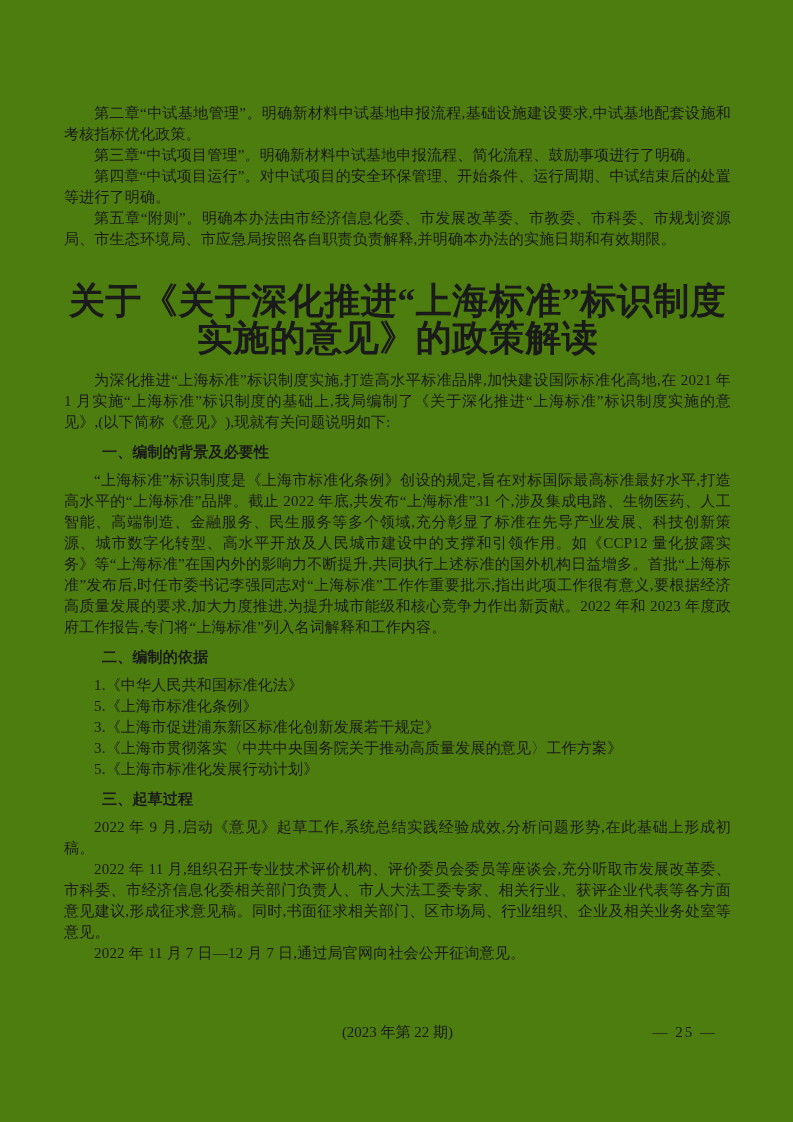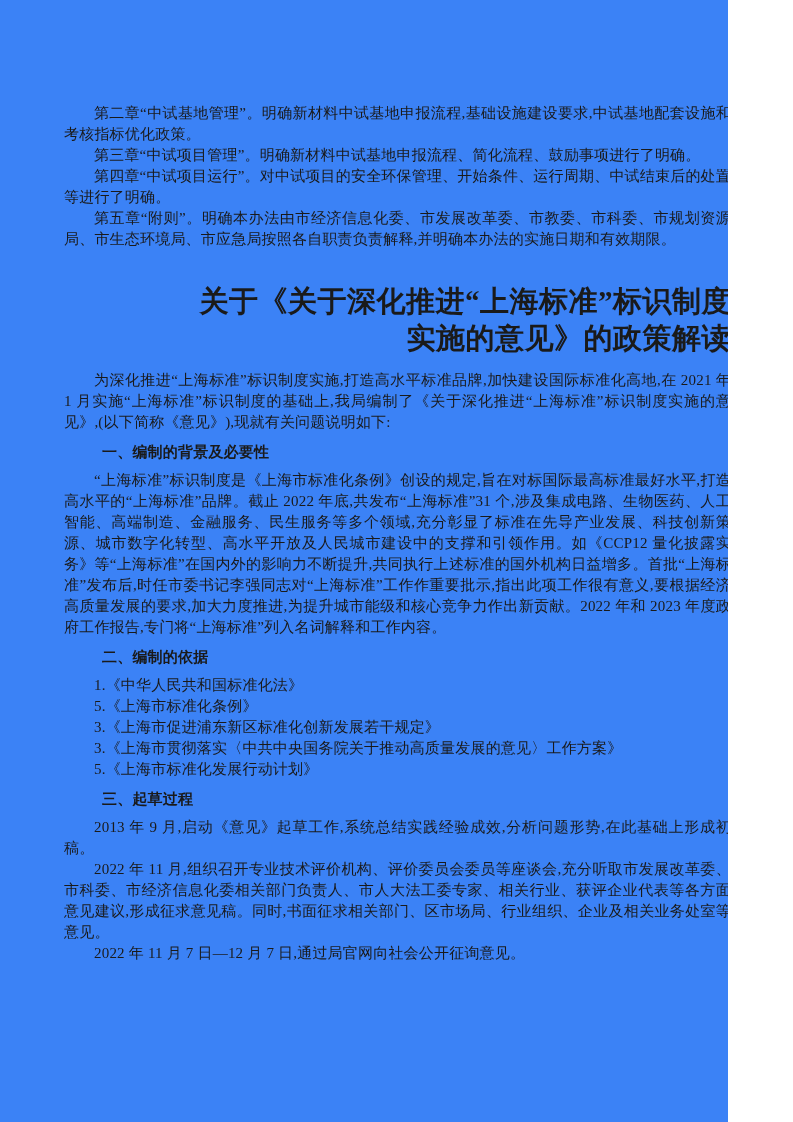--- a/index.html
+++ b/index.html
@@ -2,23 +2,23 @@
 <html lang="zh"><head>
 <meta charset="utf-8">
 <style>
   html, body {
     margin: 0;
     padding: 0;
     background: #ffffff;
   }
   .page {
     position: relative;
-    width: 728px;
+    width: 793px;
     height: 1122px;
-    background: #3b82f6;
+    background: #4d7c0f;
     color: #1a1a1a;
     overflow: hidden;
     font-family: "Liberation Serif", "DejaVu Serif", serif;
   }
   .content {
     position: absolute;
     left: 64px;
     top: 103px;
     width: 667px;
   }
@@ -26,22 +26,22 @@
     margin: 0;
     font-size: 15px;
     line-height: 21px;
     text-align: justify;
     text-justify: inter-ideograph;
     text-indent: 2em;
     letter-spacing: 0.2px;
   }
   h1.doc-title {
     margin: 33px 0 13px 0;
-    text-align: right;
-    font-size: 29px;
+    text-align: center;
+    font-size: 36px;
     line-height: 37px;
     font-weight: bold;
     font-family: "Liberation Serif", "DejaVu Serif", serif;
     letter-spacing: 0.5px;
   }
   h1.doc-title .title-line {
     display: block;
   }
   h2.sec-heading {
     margin: 8px;
@@ -96,19 +96,23 @@
     <p class="body">“上海标准”标识制度是《上海市标准化条例》创设的规定,旨在对标国际最高标准最好水平,打造高水平的“上海标准”品牌。截止 2022 年底,共发布“上海标准”31 个,涉及集成电路、生物医药、人工智能、高端制造、金融服务、民生服务等多个领域,充分彰显了标准在先导产业发展、科技创新策源、城市数字化转型、高水平开放及人民城市建设中的支撑和引领作用。如《CCP12 量化披露实务》等“上海标准”在国内外的影响力不断提升,共同执行上述标准的国外机构日益增多。首批“上海标准”发布后,时任市委书记李强同志对“上海标准”工作作重要批示,指出此项工作很有意义,要根据经济高质量发展的要求,加大力度推进,为提升城市能级和核心竞争力作出新贡献。2022 年和 2023 年度政府工作报告,专门将“上海标准”列入名词解释和工作内容。</p>
 
     <h2 class="sec-heading">二、编制的依据</h2>
     <p class="body">1.《中华人民共和国标准化法》</p>
     <p class="body">5.《上海市标准化条例》</p>
     <p class="body">3.《上海市促进浦东新区标准化创新发展若干规定》</p>
     <p class="body">3.《上海市贯彻落实〈中共中央国务院关于推动高质量发展的意见〉工作方案》</p>
     <p class="body">5.《上海市标准化发展行动计划》</p>
 
     <h2 class="sec-heading">三、起草过程</h2>
-    <p class="body">2013 年 9 月,启动《意见》起草工作,系统总结实践经验成效,分析问题形势,在此基础上形成初稿。</p>
+    <p class="body">2022 年 9 月,启动《意见》起草工作,系统总结实践经验成效,分析问题形势,在此基础上形成初稿。</p>
     <p class="body">2022 年 11 月,组织召开专业技术评价机构、评价委员会委员等座谈会,充分听取市发展改革委、市科委、市经济信息化委相关部门负责人、市人大法工委专家、相关行业、获评企业代表等各方面意见建议,形成征求意见稿。同时,书面征求相关部门、区市场局、行业组织、企业及相关业务处室等意见。</p>
     <p class="body">2022 年 11 月 7 日—12 月 7 日,通过局官网向社会公开征询意见。</p>
 
   </div>
 
+  <div class="footer">
+    <span class="issue">(2023 年第 22 期)</span>
+    <span class="pagenum">— 25 —</span>
+  </div>
 </div>
 
 </body></html>

